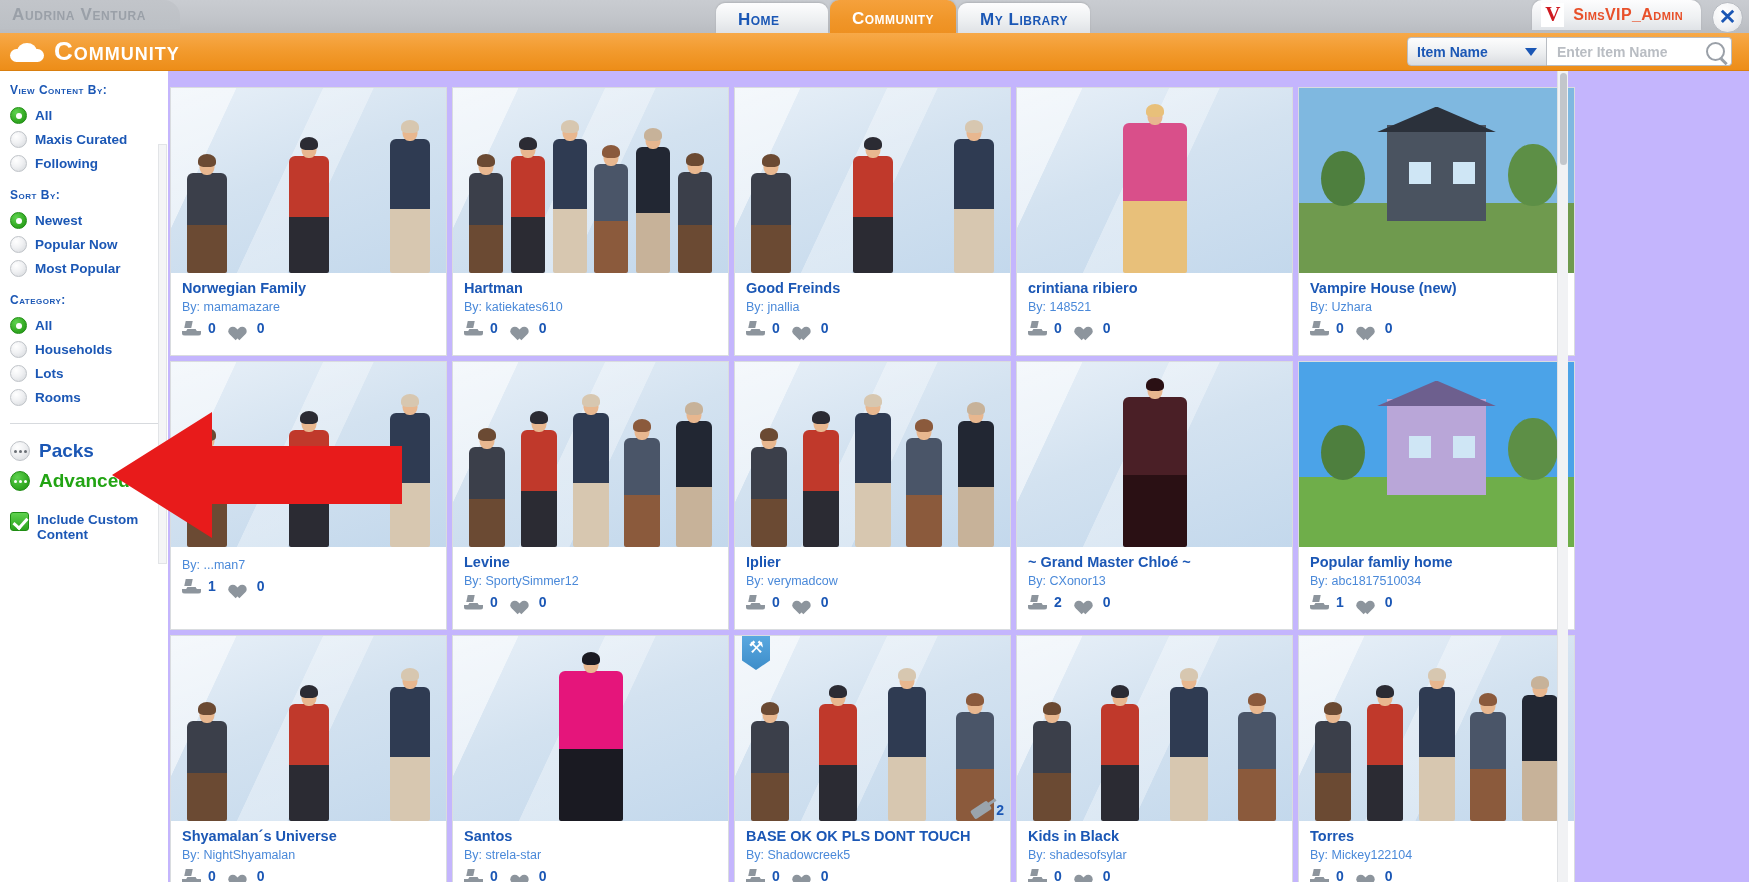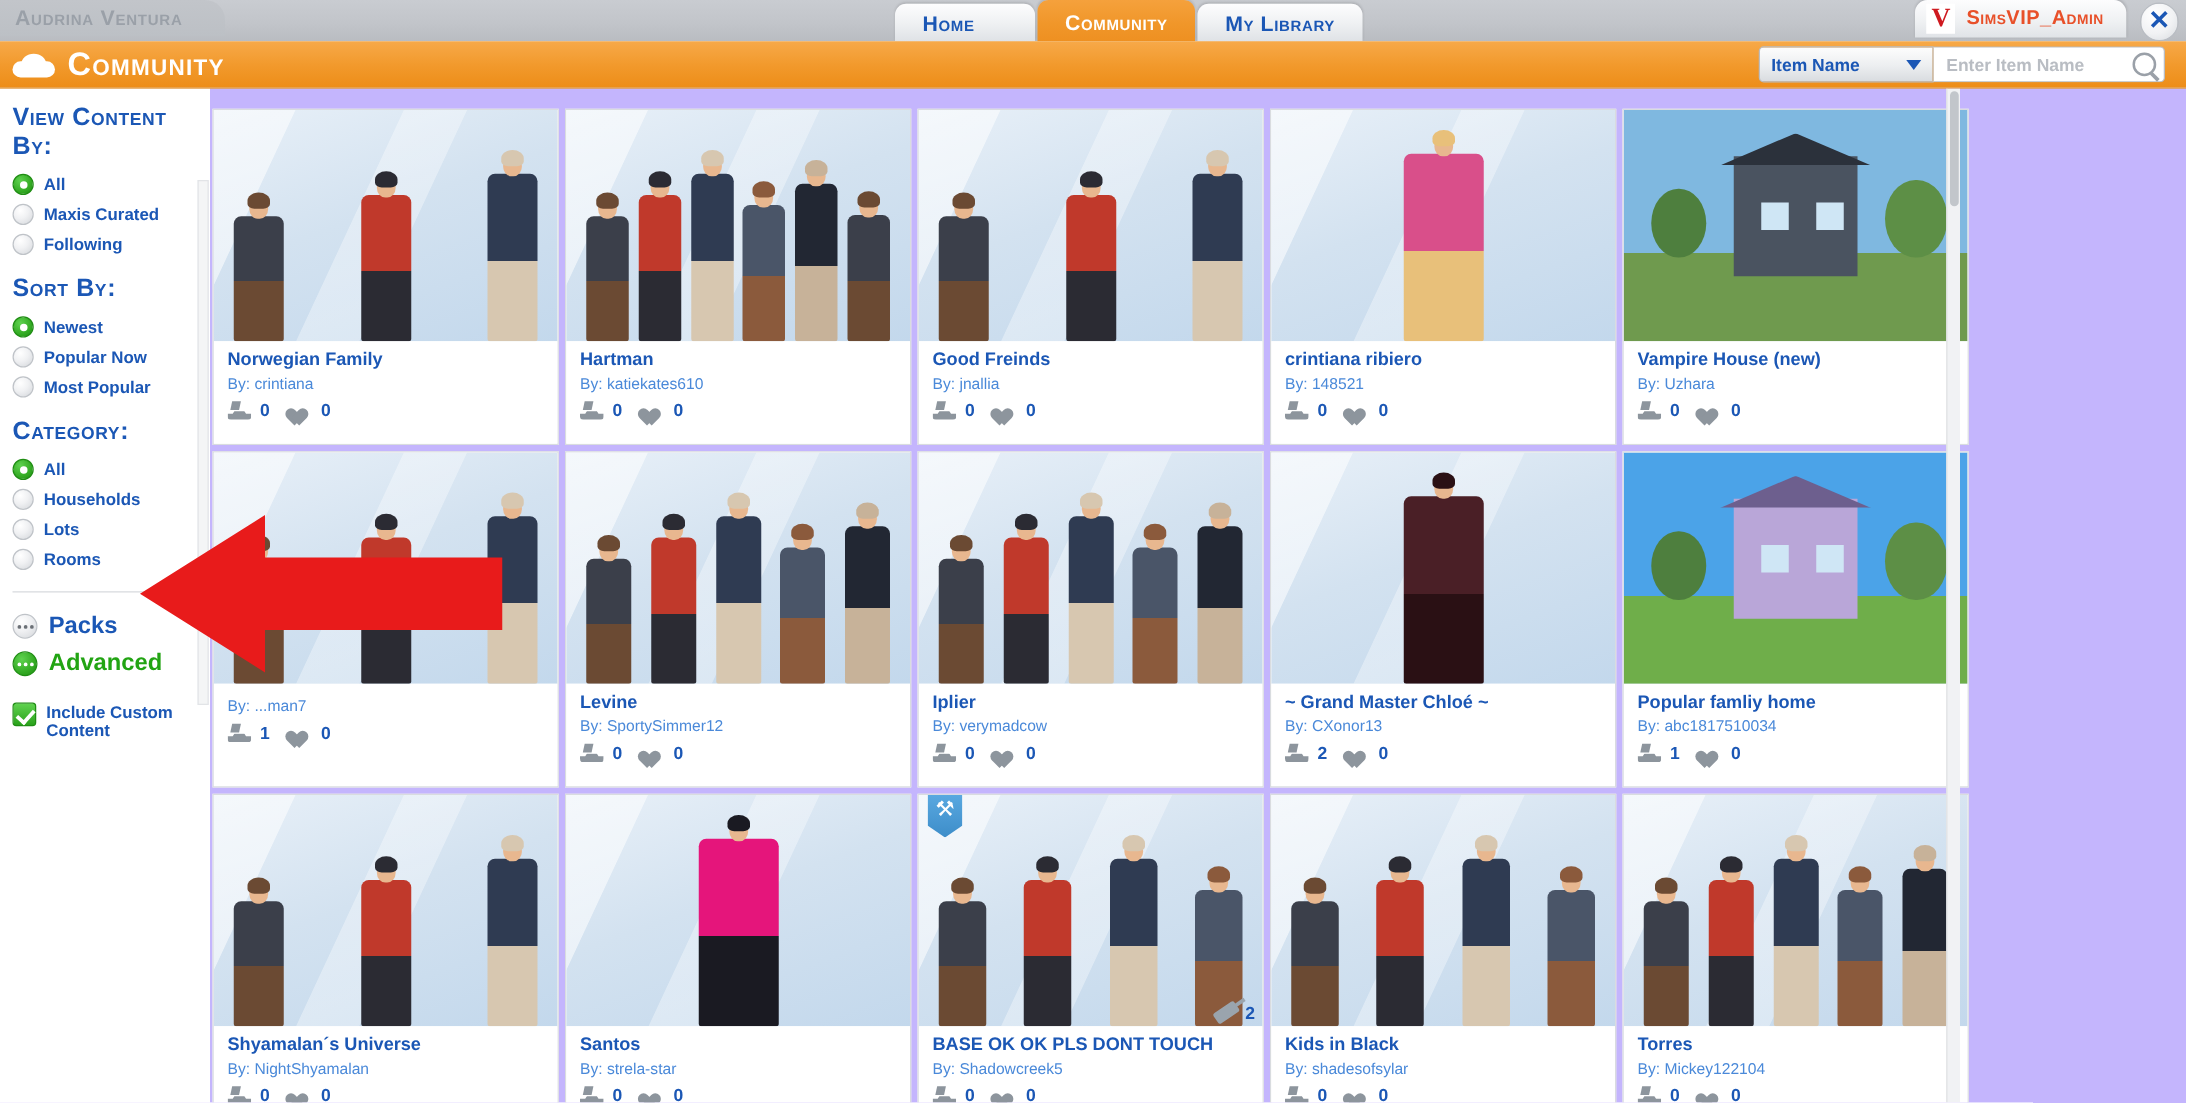--- a/index.html
+++ b/index.html
@@ -182,21 +182,21 @@
 
   
   .sidebar {
     position: absolute; left: 0; top: 71px;
     width: 168px; height: 811px;
     background: #ffffff;
     padding: 12px 0 0 8px;
   }
   .side-head {
     color: #1b57b5;
-    font-size: 20px;
+    font-size: 12px;
     font-weight: bold;
     font-variant: small-caps;
     letter-spacing: 0.5px;
     margin: 13px 0 6px 2px;
   }
   .side-head:first-child { margin-top: 0; }
   .radio-row {
     display: flex; align-items: center; gap: 8px;
     height: 24px;
     padding-left: 2px;
@@ -525,21 +525,21 @@
                 <span class="hair" style="background:#2b2b33;"></span>
               </div>
               <div class="sim" style="left: 219px; width: 40px; height: 134px; background: linear-gradient(rgb(47, 59, 82) 0%, rgb(47, 59, 82) 52%, rgb(215, 199, 176) 52%, rgb(215, 199, 176) 100%);">
                 <span class="head"></span>
                 <span class="hair" style="background:#d7c7b0;"></span>
               </div>
             </div>
           </div>
           <div class="cardinfo">
             <div class="card-title">Norwegian Family</div>
-            <div class="card-author">By: crintiana</div>
+            <div class="card-author">By: mamamazare</div>
             <div class="card-stats">
               <span class="stat">
                 <span class="icon-dl"></span>
                 <span class="stat-num">0</span>
               </span>
               <span class="stat">
                 <span class="icon-heart">
                   <span class="heart-plus">+</span>
                 </span>
                 <span class="stat-num">0</span>

